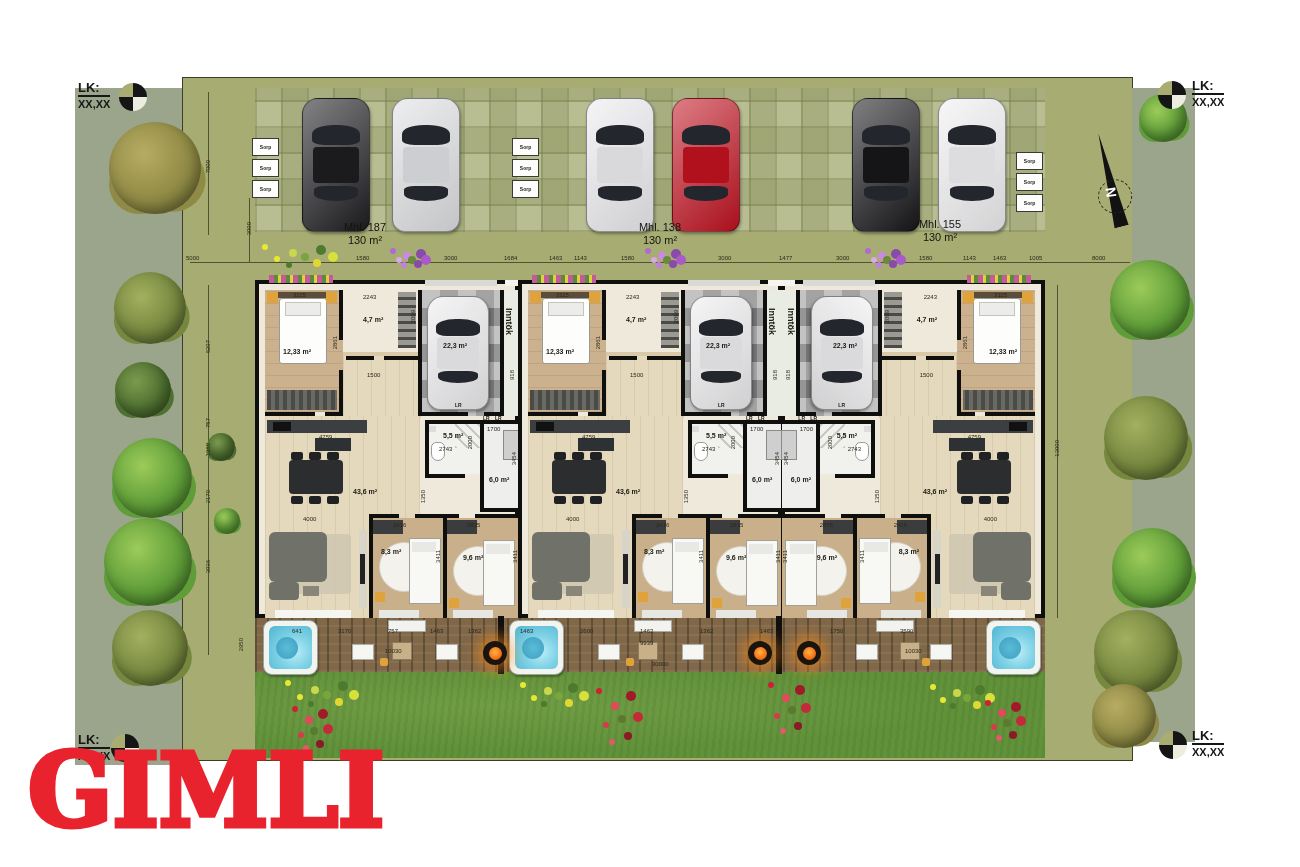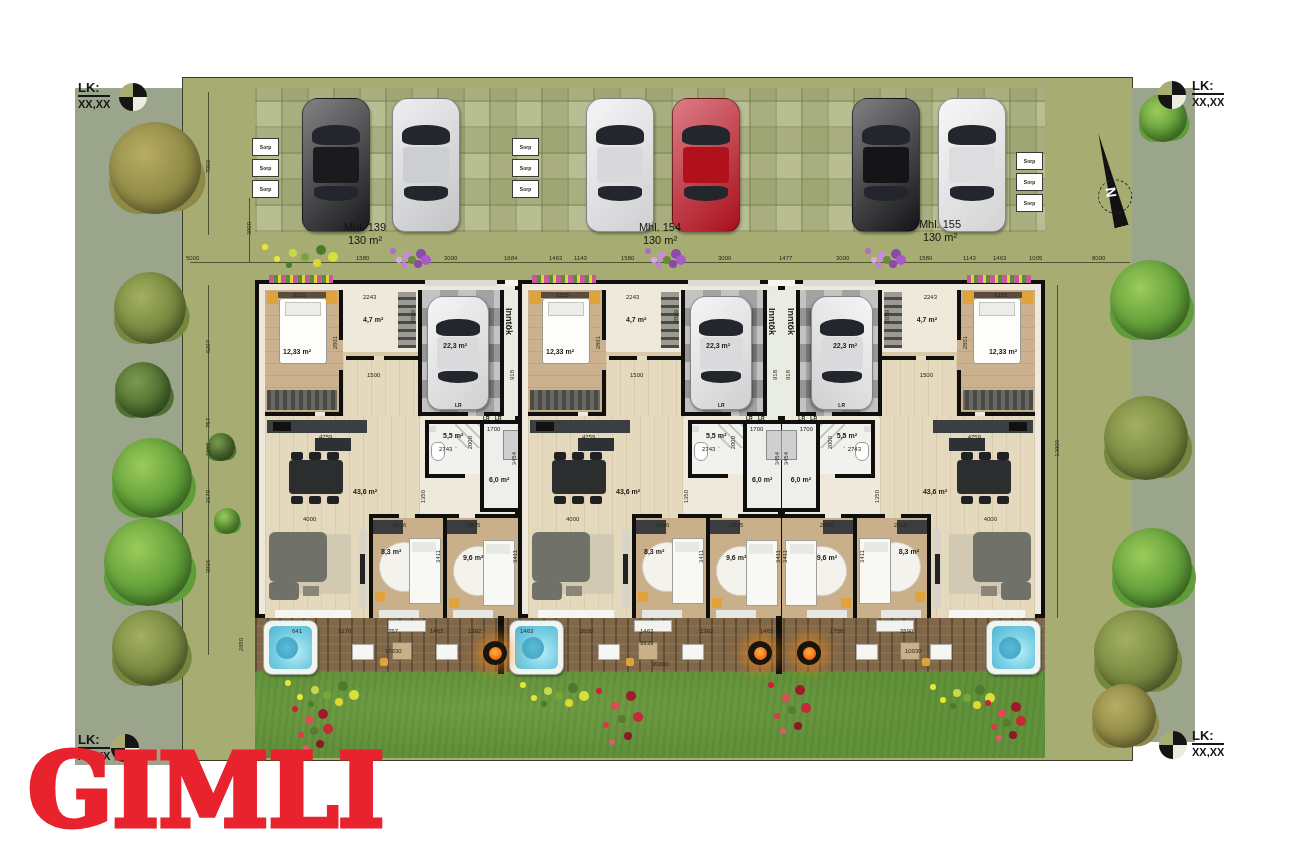--- a/index.html
+++ b/index.html
@@ -286,25 +286,25 @@
         <div class="bin" style="position: relative;">Sorp</div>
         <div class="bin" style="position: relative;">Sorp</div>
         <div class="bin" style="position: relative;">Sorp</div>
       </div>
       <div style="position: absolute; left: 1016px; top: 152px; z-index: 7;">
         <div class="bin" style="position: relative;">Sorp</div>
         <div class="bin" style="position: relative;">Sorp</div>
         <div class="bin" style="position: relative;">Sorp</div>
       </div>
       <div class="stall-label" style="left: 330px; top: 221px; width: 70px;">
-        <div>Mhl. 139</div>
+        <div>Mhl. 187</div>
         <div>130 m²</div>
       </div>
       <div class="stall-label" style="left: 625px; top: 221px; width: 70px;">
-        <div>Mhl. 154</div>
+        <div>Mhl. 138</div>
         <div>130 m²</div>
       </div>
       <div class="stall-label" style="left: 905px; top: 218px; width: 70px;">
         <div>Mhl. 155</div>
         <div>130 m²</div>
       </div>
     </div>
   <div id="unitsLayer">
       <div class="unit" style="left: 255px;">
         <div style="position: absolute; left: 84px; top: 68px; width: 78px; height: 66px; background: rgb(217, 201, 169);"></div>

